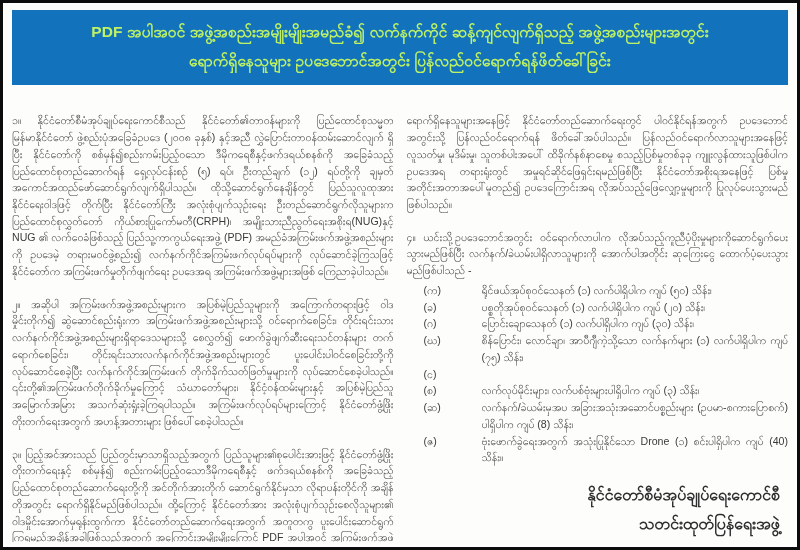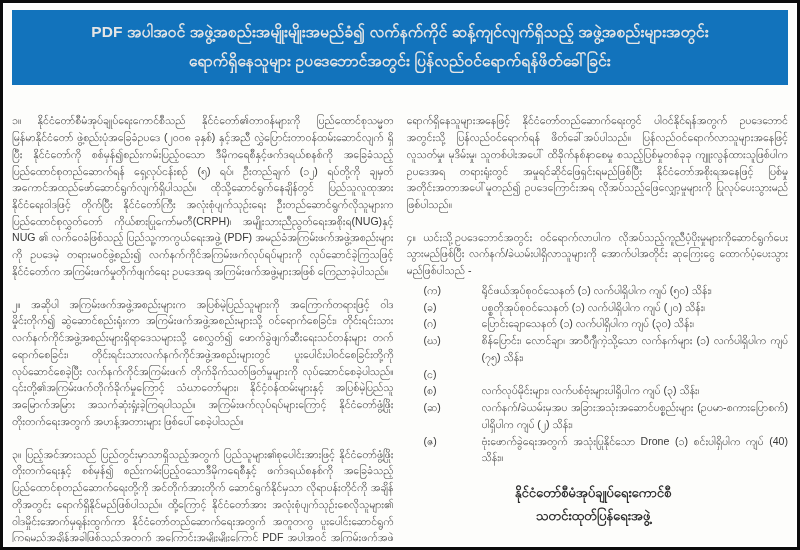--- a/index.html
+++ b/index.html
@@ -15,21 +15,21 @@
     box-sizing: border-box;
     background: #fdfdfb;
     border: 3px solid #0c0c0c;
     outline: 2px solid #ffffff;
     outline-offset: -5px; 
     padding: 7px 9px 6px 9px;
     overflow: hidden;
   }
   .header-banner {
     background: #1273BC;
-    color: #e5e5e5;
+    color: #bef264;
     text-align: center;
     font-weight: bold;
     font-size: 15.5px;
     line-height: 1.85;
     padding: 8px 10px 10px 10px;
     letter-spacing: 0.2px;
   }
   .columns {
     display: flex;
     gap: 13px;
@@ -62,24 +62,24 @@
     text-align: left;
   }
   .bounty-item .txt {
     flex: 1 1 auto;
     text-align: justify;
     margin-left: 24px;
   }
   .signature {
     margin-top: 15px;
     padding-right: 8px;
-    text-align: center;
+    text-align: right;
     font-weight: bold;
     color: #2e2e2e;
-    font-size: 13px;
+    font-size: 16px;
     line-height: 1.8;
   }
 </style>
 </head>
 <body>
 
 <div class="page">
 
   <div class="header-banner">
     <div>PDF အပါအဝင် အဖွဲ့အစည်းအမျိုးမျိုးအမည်ခံ၍ လက်နက်ကိုင် ဆန့်ကျင်လျက်ရှိသည့် အဖွဲ့အစည်းများအတွင်း</div>
@@ -117,21 +117,21 @@
         </div>
         <div class="bounty-item">
           <span class="lbl">(င)</span>
         </div>
         <div class="bounty-item">
           <span class="lbl">(စ)</span>
           <span class="txt">လက်လုပ်မိုင်းများ၊ လက်ပစ်ဗုံးများပါရှိပါက ကျပ် (၃) သိန်း၊</span>
         </div>
         <div class="bounty-item">
           <span class="lbl">(ဆ)</span>
-          <span class="txt">လက်နက်/ခဲယမ်းမှအပ အခြားအသုံးအဆောင်ပစ္စည်းများ (ဥပမာ-စကားပြောစက်) ပါရှိပါက ကျပ် (၂) သိန်း၊</span>
+          <span class="txt">လက်နက်/ခဲယမ်းမှအပ အခြားအသုံးအဆောင်ပစ္စည်းများ (ဥပမာ-စကားပြောစက်) ပါရှိပါက ကျပ် (8) သိန်း၊</span>
         </div>
         <div class="bounty-item">
           <span class="lbl">(ဇ)</span>
           <span class="txt">ဗုံးဖောက်ခွဲရေးအတွက် အသုံးပြုနိုင်သော Drone (၁) စင်းပါရှိပါက ကျပ် (40) သိန်း။</span>
         </div>
       </div>
 
 
       <div class="signature">
         <div>နိုင်ငံတော်စီမံအုပ်ချုပ်ရေးကောင်စီ</div>

